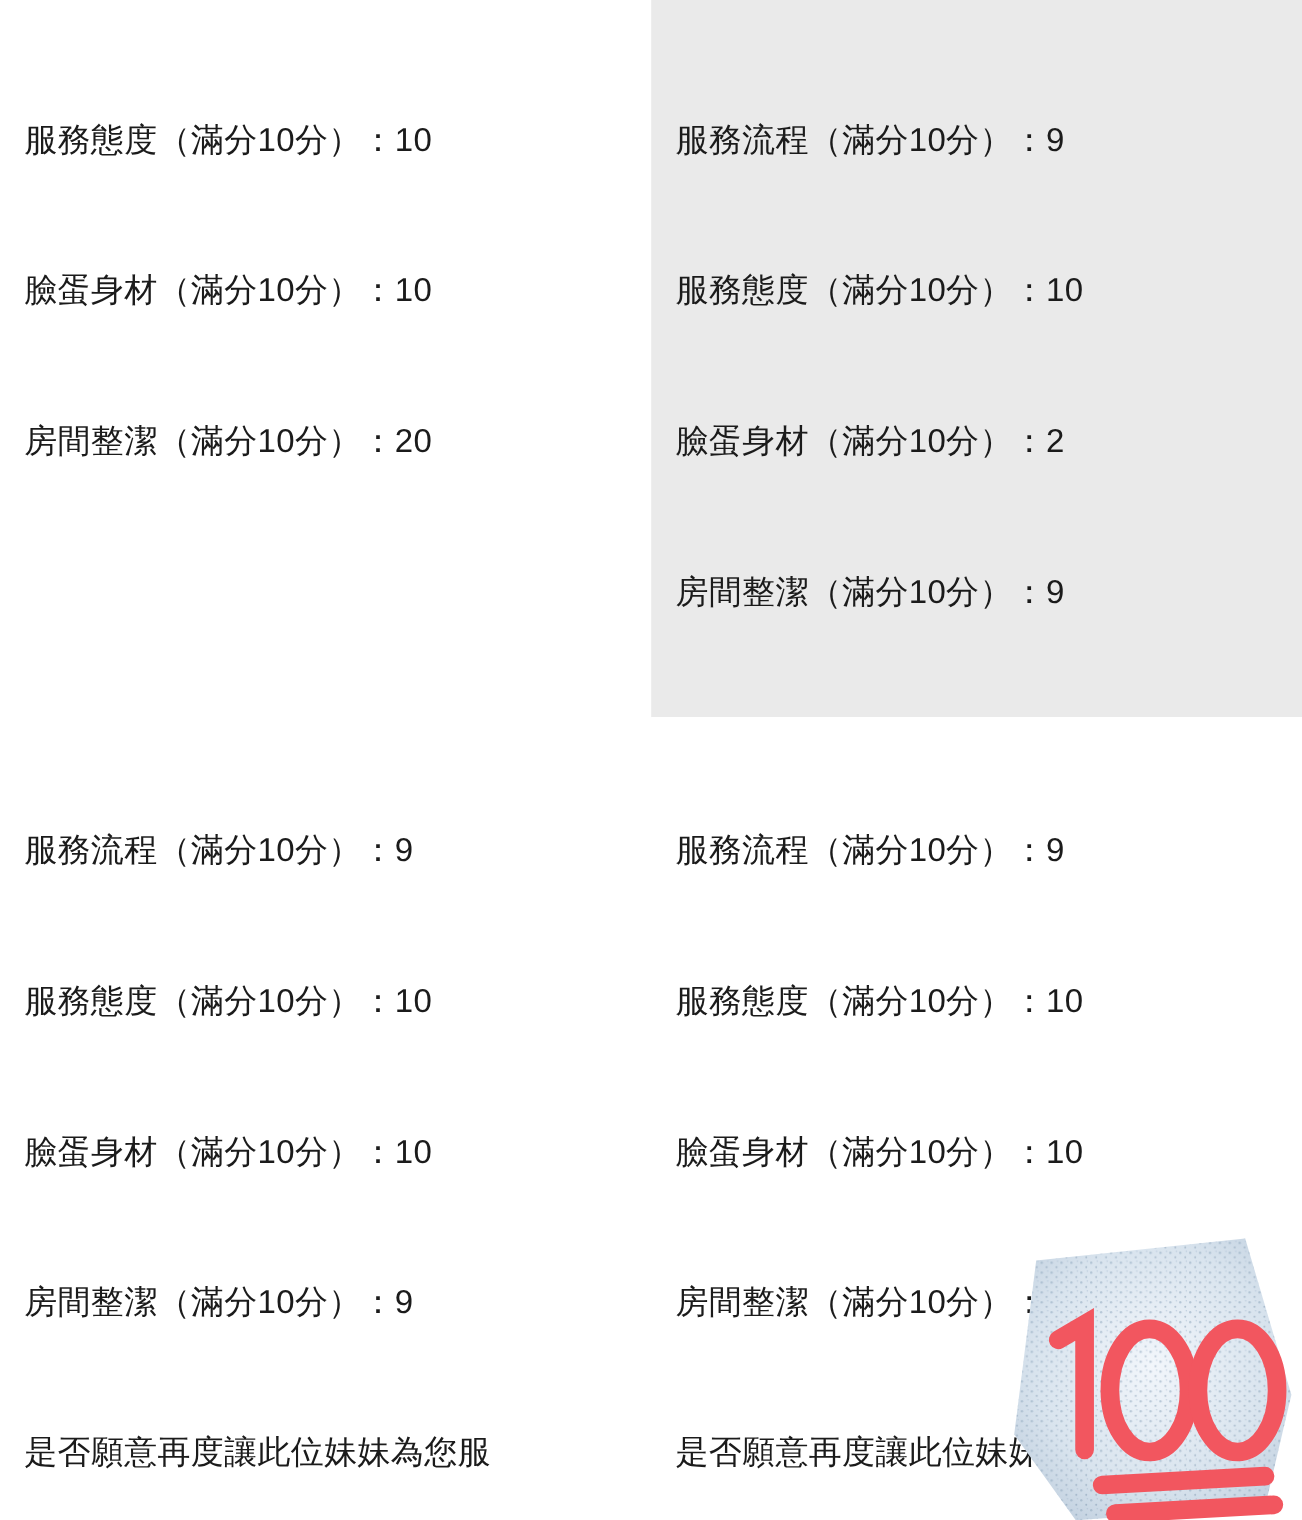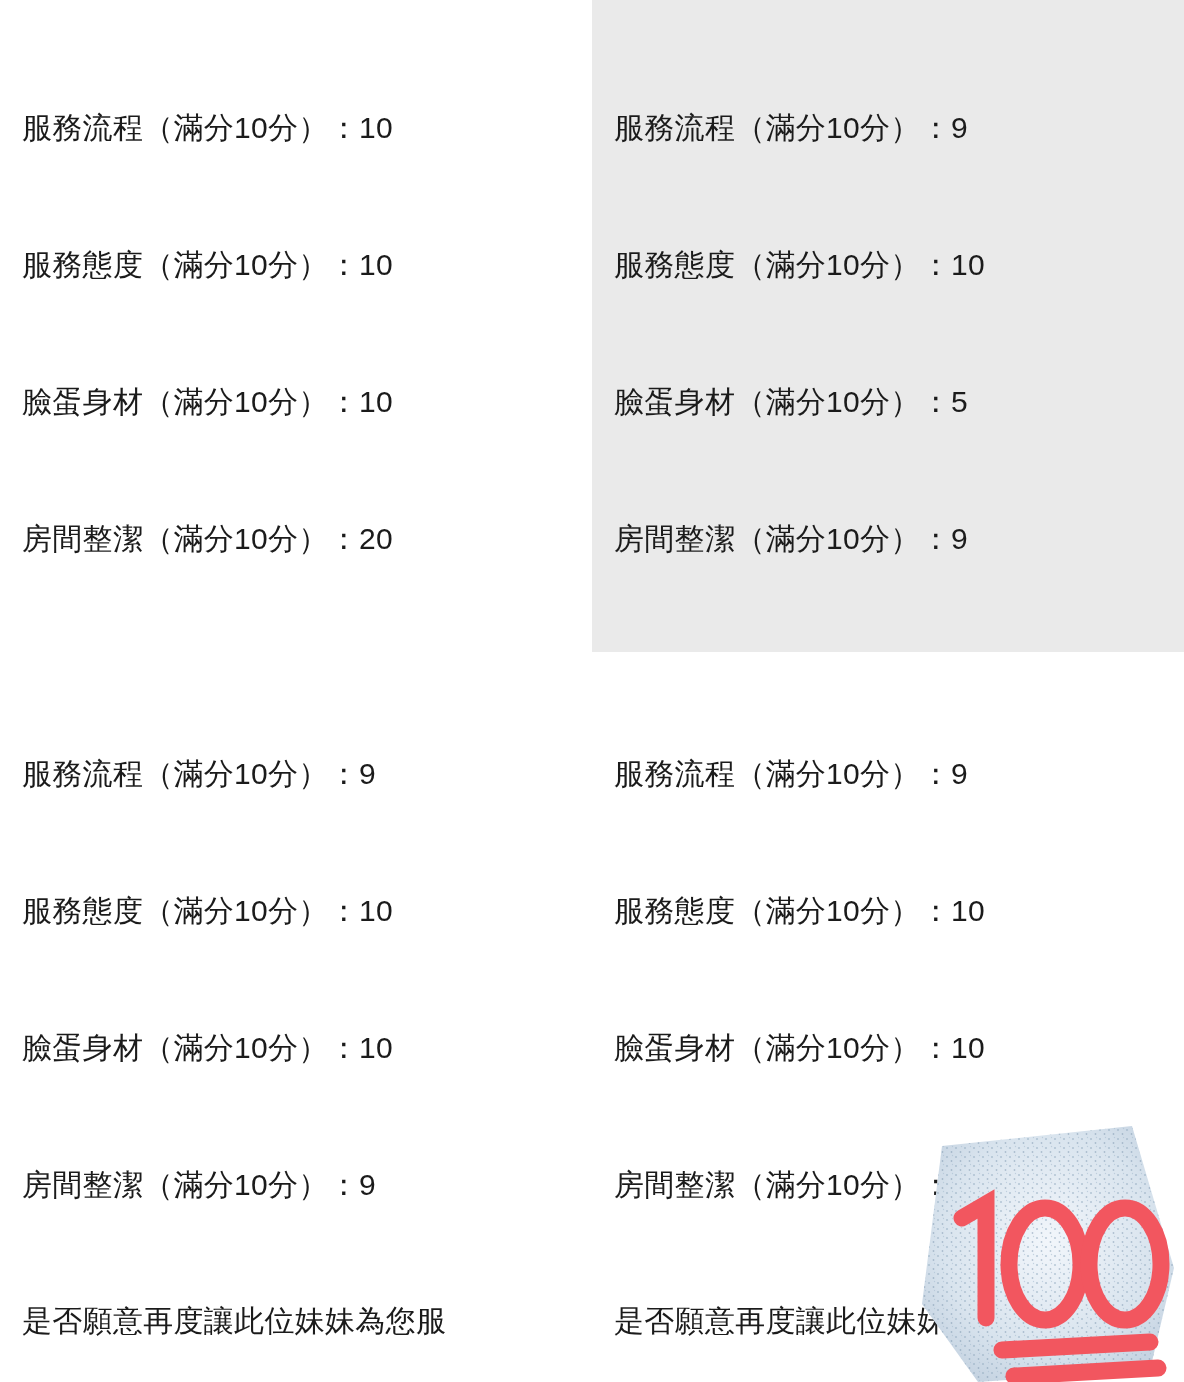--- a/index.html
+++ b/index.html
@@ -53,35 +53,34 @@
     pointer-events: none;
   }
 </style>
 </head>
 <body>
 
 <div class="sheet">
 
   <div class="cell plain">
     <div class="scores">
-      <span class="line">服務流程（滿分10分）：10</span>
       <span class="line">服務態度（滿分10分）：10</span>
       <span class="line">臉蛋身材（滿分10分）：10</span>
       <span class="line">房間整潔（滿分10分）：20</span>
       
       
     </div>
 
   </div>
 
   <div class="cell shaded">
     <div class="scores">
       <span class="line">服務流程（滿分10分）：9</span>
       <span class="line">服務態度（滿分10分）：10</span>
-      <span class="line">臉蛋身材（滿分10分）：5</span>
+      <span class="line">臉蛋身材（滿分10分）：2</span>
       <span class="line">房間整潔（滿分10分）：9</span>
       
       
     </div>
 
   </div>
 
   <div class="cell plain row2">
     <div class="scores">
       <span class="line">服務流程（滿分10分）：9</span>

